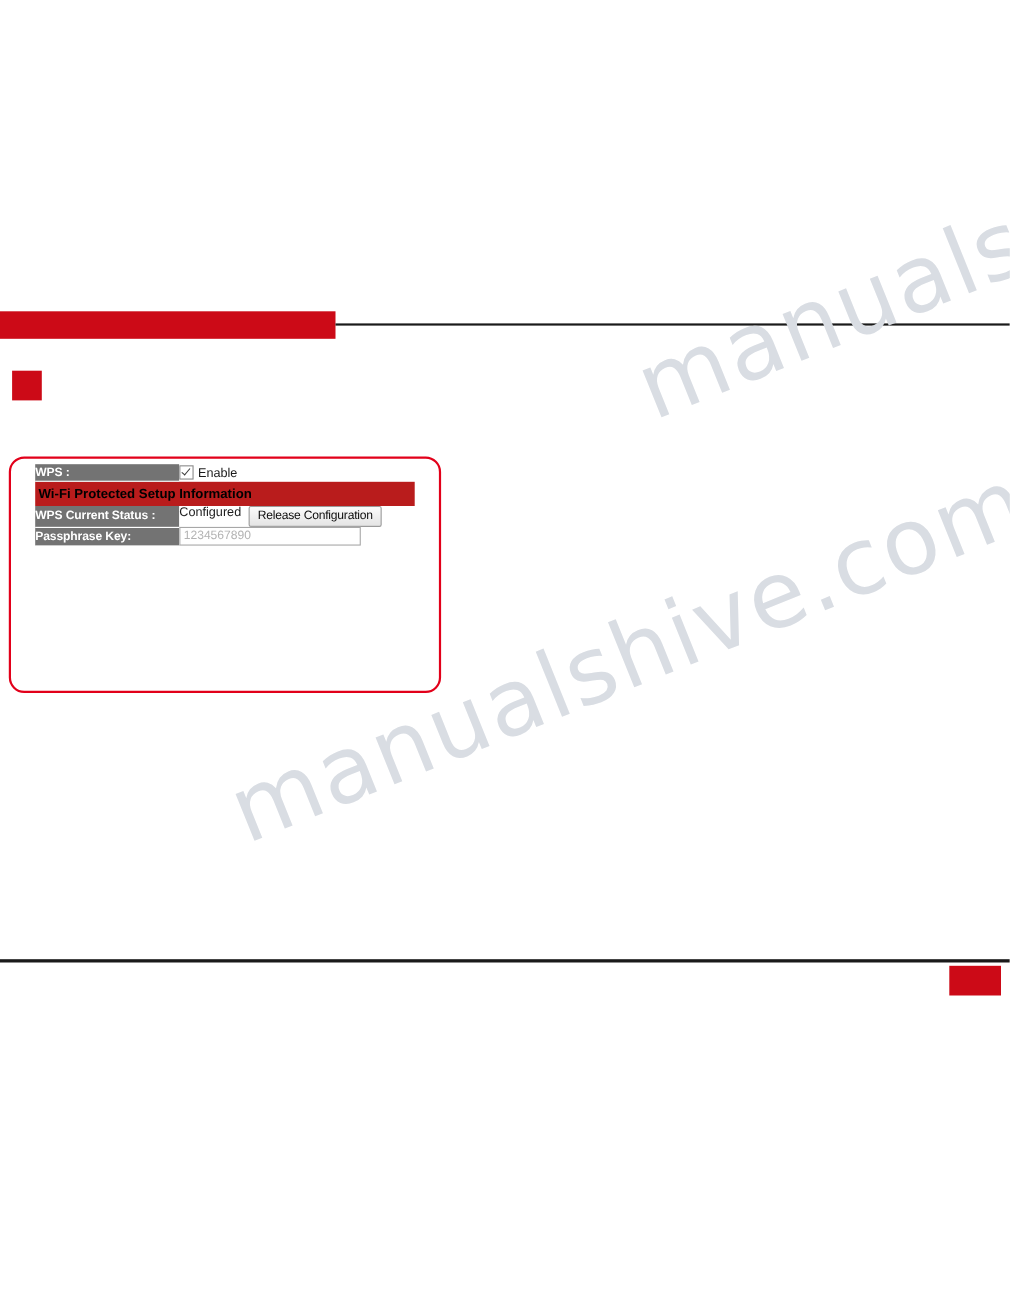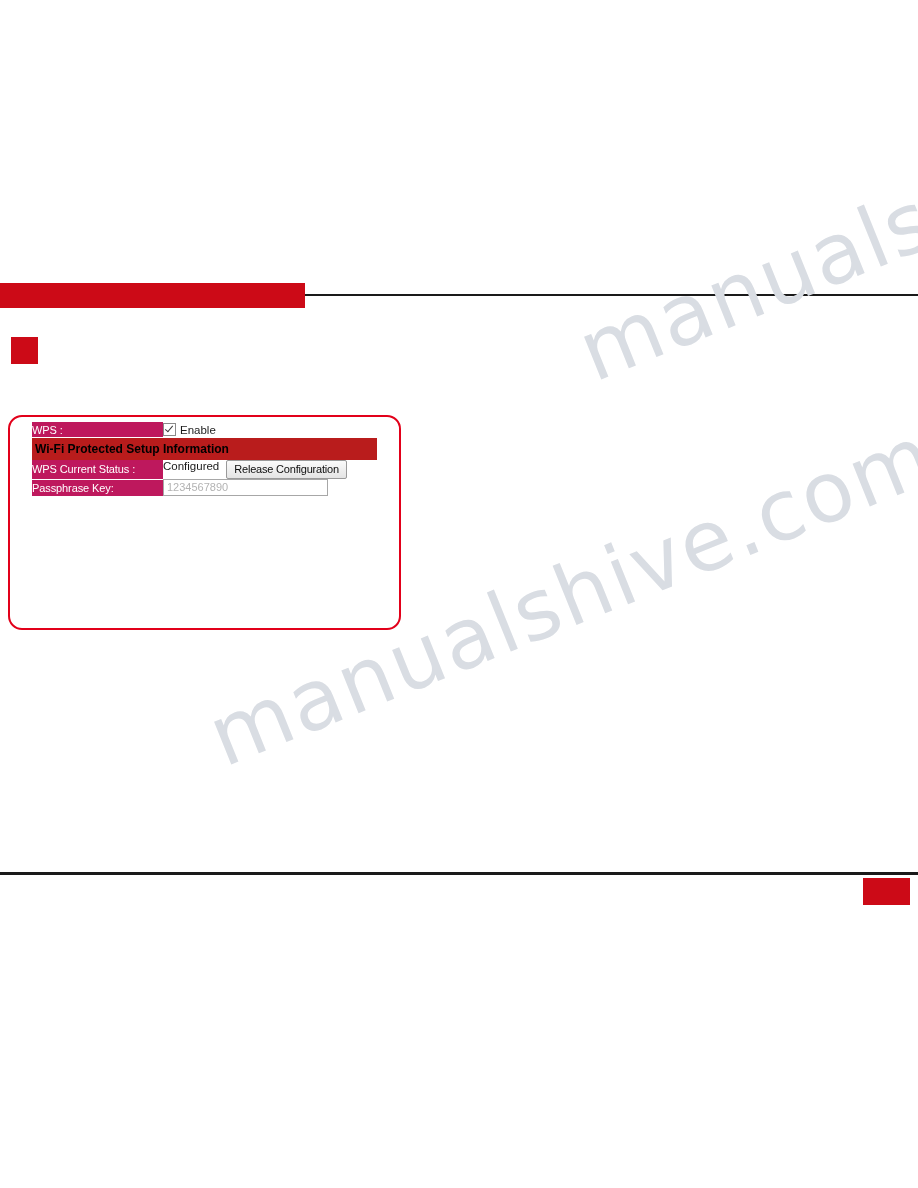--- a/index.html
+++ b/index.html
@@ -112,23 +112,23 @@
     width: 345px;
     border-collapse: collapse;
     font-size: 11.5px;
     color: #000000;
   }
   .wps-table td {
     padding: 0;
     vertical-align: middle;
   }
   .lbl {
-    background: #be185d;
+    background: #737373;
     color: #ffffff;
-    font-weight: normal;
+    font-weight: bold;
     font-size: 11px;
     padding: 3px 4px 3px 5px;
     width: 131px;
     height: 15px;
     border-bottom: 1px solid #ffffff;
     letter-spacing: -0.1px;
   }
   .lbl.two-line {
     height: 26px;
     line-height: 12.5px;

